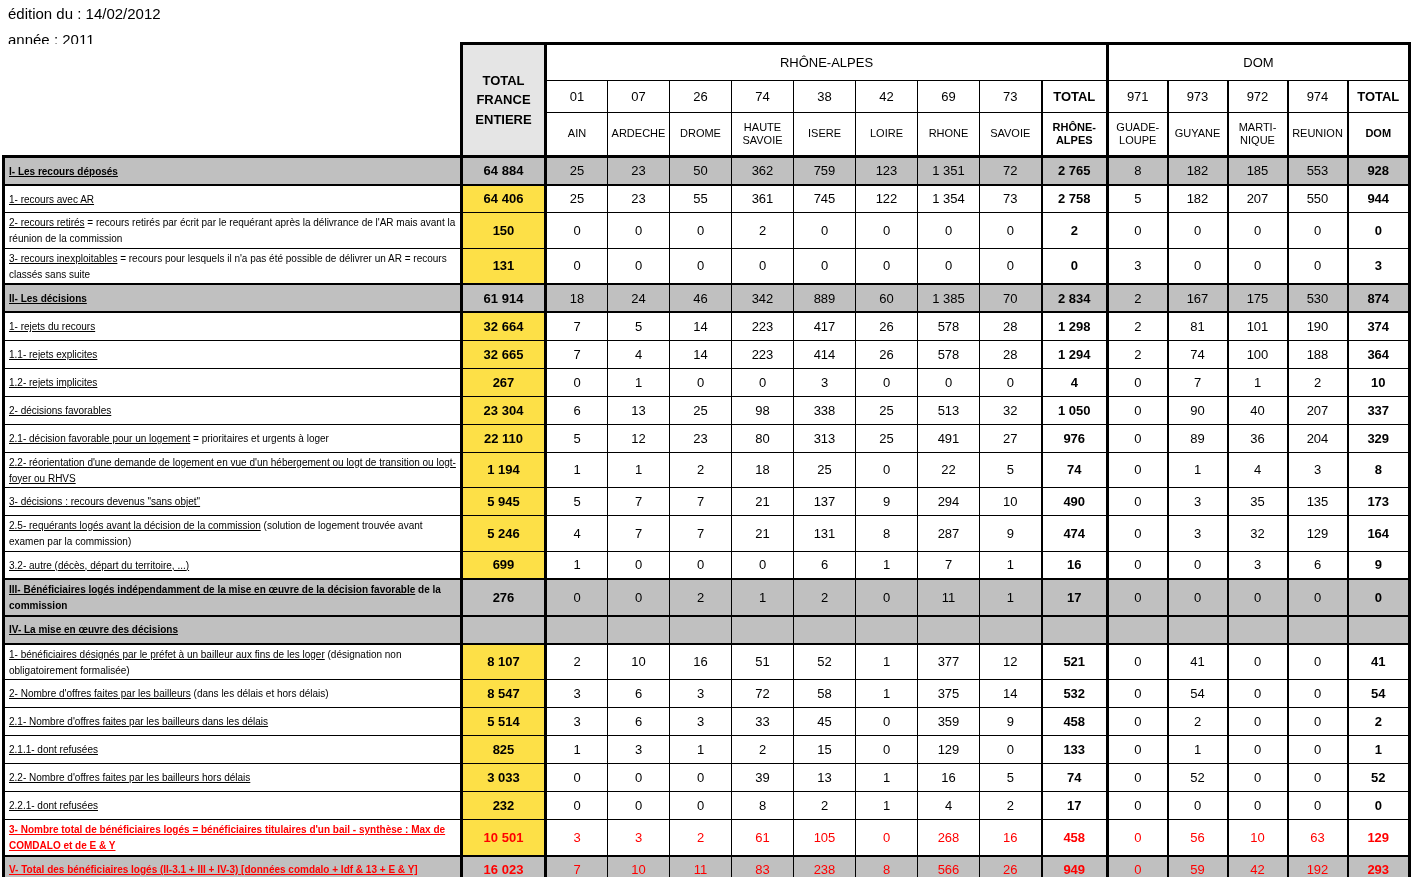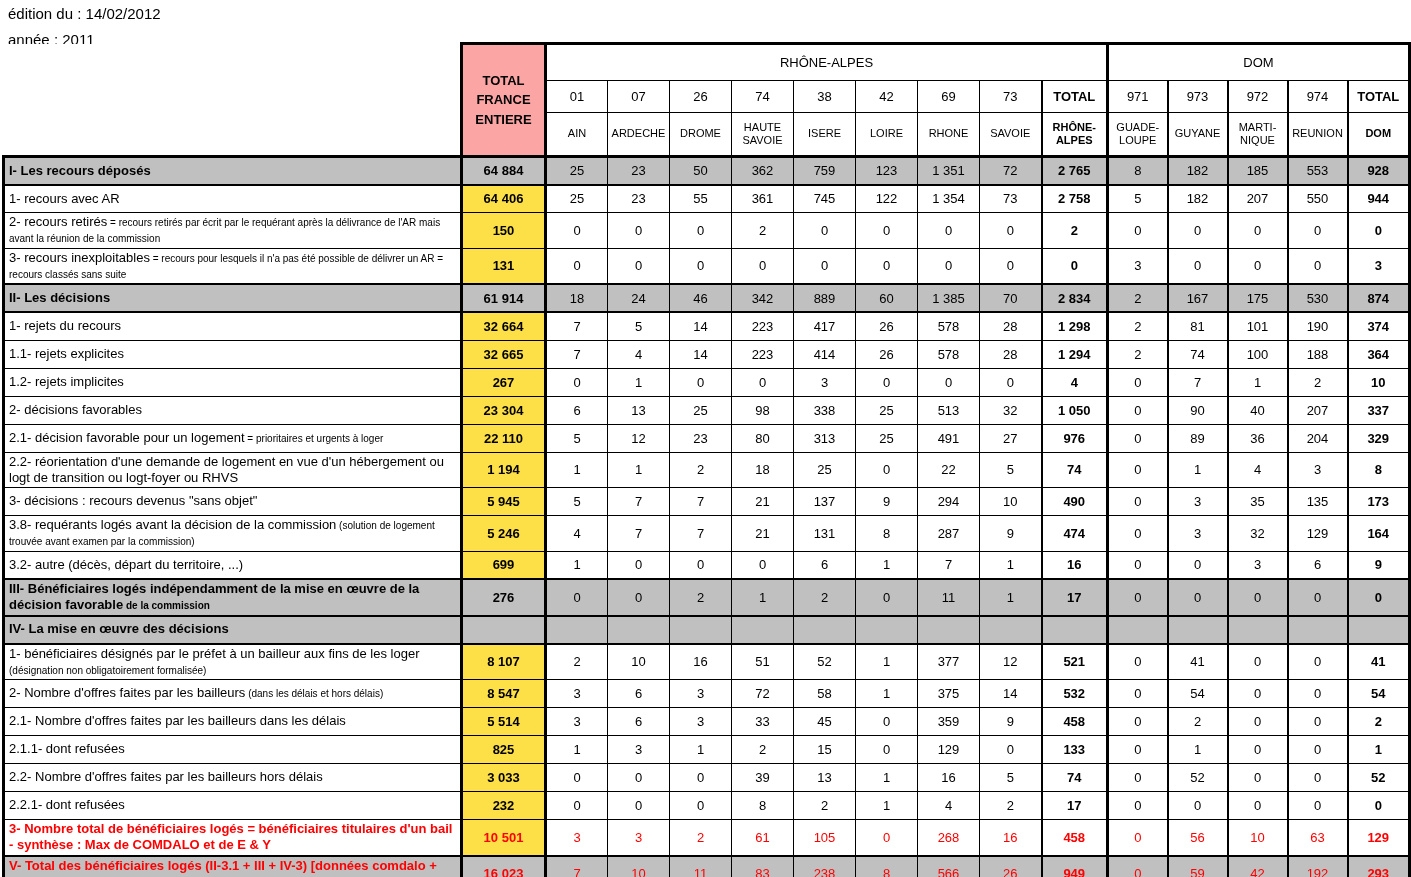--- a/index.html
+++ b/index.html
@@ -4,38 +4,38 @@
 <style>
   html,body{margin:0;padding:0;background:#fff;width:1411px;height:877px;
     font-family:"Liberation Sans","DejaVu Sans",sans-serif;color:#000;overflow:hidden;}
   .meta{position:absolute;top:5px;left:8px;font-size:15px;}
   .meta div{margin-bottom:9px;}
   table{position:absolute;left:2px;top:42px;border-collapse:collapse;table-layout:fixed;}
   td{border:1px solid #000;vertical-align:middle;padding:1px 2px;font-size:13px;
      overflow:hidden;}
   
   .corner{border:none;background:#fff;}
-  .tf-head{background:#fca5a5;font-weight:bold;text-align:center;border:3px solid #000;line-height:1.5;}
+  .tf-head{background:#e5e5e5;font-weight:bold;text-align:center;border:3px solid #000;line-height:1.5;}
   .group-row td{height:33px;text-align:center;}
   .code-row td{height:29px;text-align:center;}
   .name-row td{height:40px;text-align:center;font-size:11px;line-height:1.2;}
   .g-ra{border-top:3px solid #000;border-left:3px solid #000;}
   .g-dom{border-top:3px solid #000;border-left:3px solid #000;border-right:3px solid #000;}
   
   .c0{background:#fde047;font-weight:bold;border-left:3px solid #000;border-right:3px solid #000;}
   .c1{border-left:3px solid #000;}
   .c9{font-weight:bold;border-left:2px solid #000;border-right:3px solid #000;}
   .c10{border-left:3px solid #000;}
   .c11,.c12,.c13{border-left:2px solid #000;}
   .c14{font-weight:bold;border-left:2px solid #000;border-right:3px solid #000;}
   
   tbody tr{height:28px;}
   .val{text-align:center;}
   .lbl{border-left:3px solid #000;border-right:3px solid #000;text-align:left;padding:1px 4px;line-height:1.25;}
-  .lbl-main{font-size:13px;}
+  .lbl-main{font-size:10px;text-decoration:underline;}
   .lbl-note{font-size:10px;}
   tr.section td{background:#c0c0c0;border-top:2px solid #000;border-bottom:2px solid #000;}
   tr.section .lbl,tr.section .c0{font-weight:bold;}
   tr.section .c0{background:#c0c0c0;}
   tr.red td{color:#ff0000;}
   tr.red .lbl{font-weight:bold;}
   tr.red-section td{color:#ff0000;background:#c0c0c0;border-top:2px solid #000;border-bottom:2px solid #000;}
   tr.red-section .lbl{font-weight:bold;}
   tr.red-section .c0{background:#c0c0c0;font-weight:bold;}
   tbody tr:first-child td{border-top:3px solid #000;}
@@ -319,21 +319,21 @@
         <td class="val c7">294</td>
         <td class="val c8">10</td>
         <td class="val c9">490</td>
         <td class="val c10">0</td>
         <td class="val c11">3</td>
         <td class="val c12">35</td>
         <td class="val c13">135</td>
         <td class="val c14">173</td>
       </tr>
       <tr class="normal">
-        <td class="lbl"><span class="lbl-main"> 3.8- requérants logés avant la décision de la commission</span><span class="lbl-note"> (solution de logement trouvée avant examen par la commission)</span></td>
+        <td class="lbl"><span class="lbl-main"> 2.5- requérants logés avant la décision de la commission</span><span class="lbl-note"> (solution de logement trouvée avant examen par la commission)</span></td>
         <td class="val c0">5 246</td>
         <td class="val c1">4</td>
         <td class="val c2">7</td>
         <td class="val c3">7</td>
         <td class="val c4">21</td>
         <td class="val c5">131</td>
         <td class="val c6">8</td>
         <td class="val c7">287</td>
         <td class="val c8">9</td>
         <td class="val c9">474</td>

